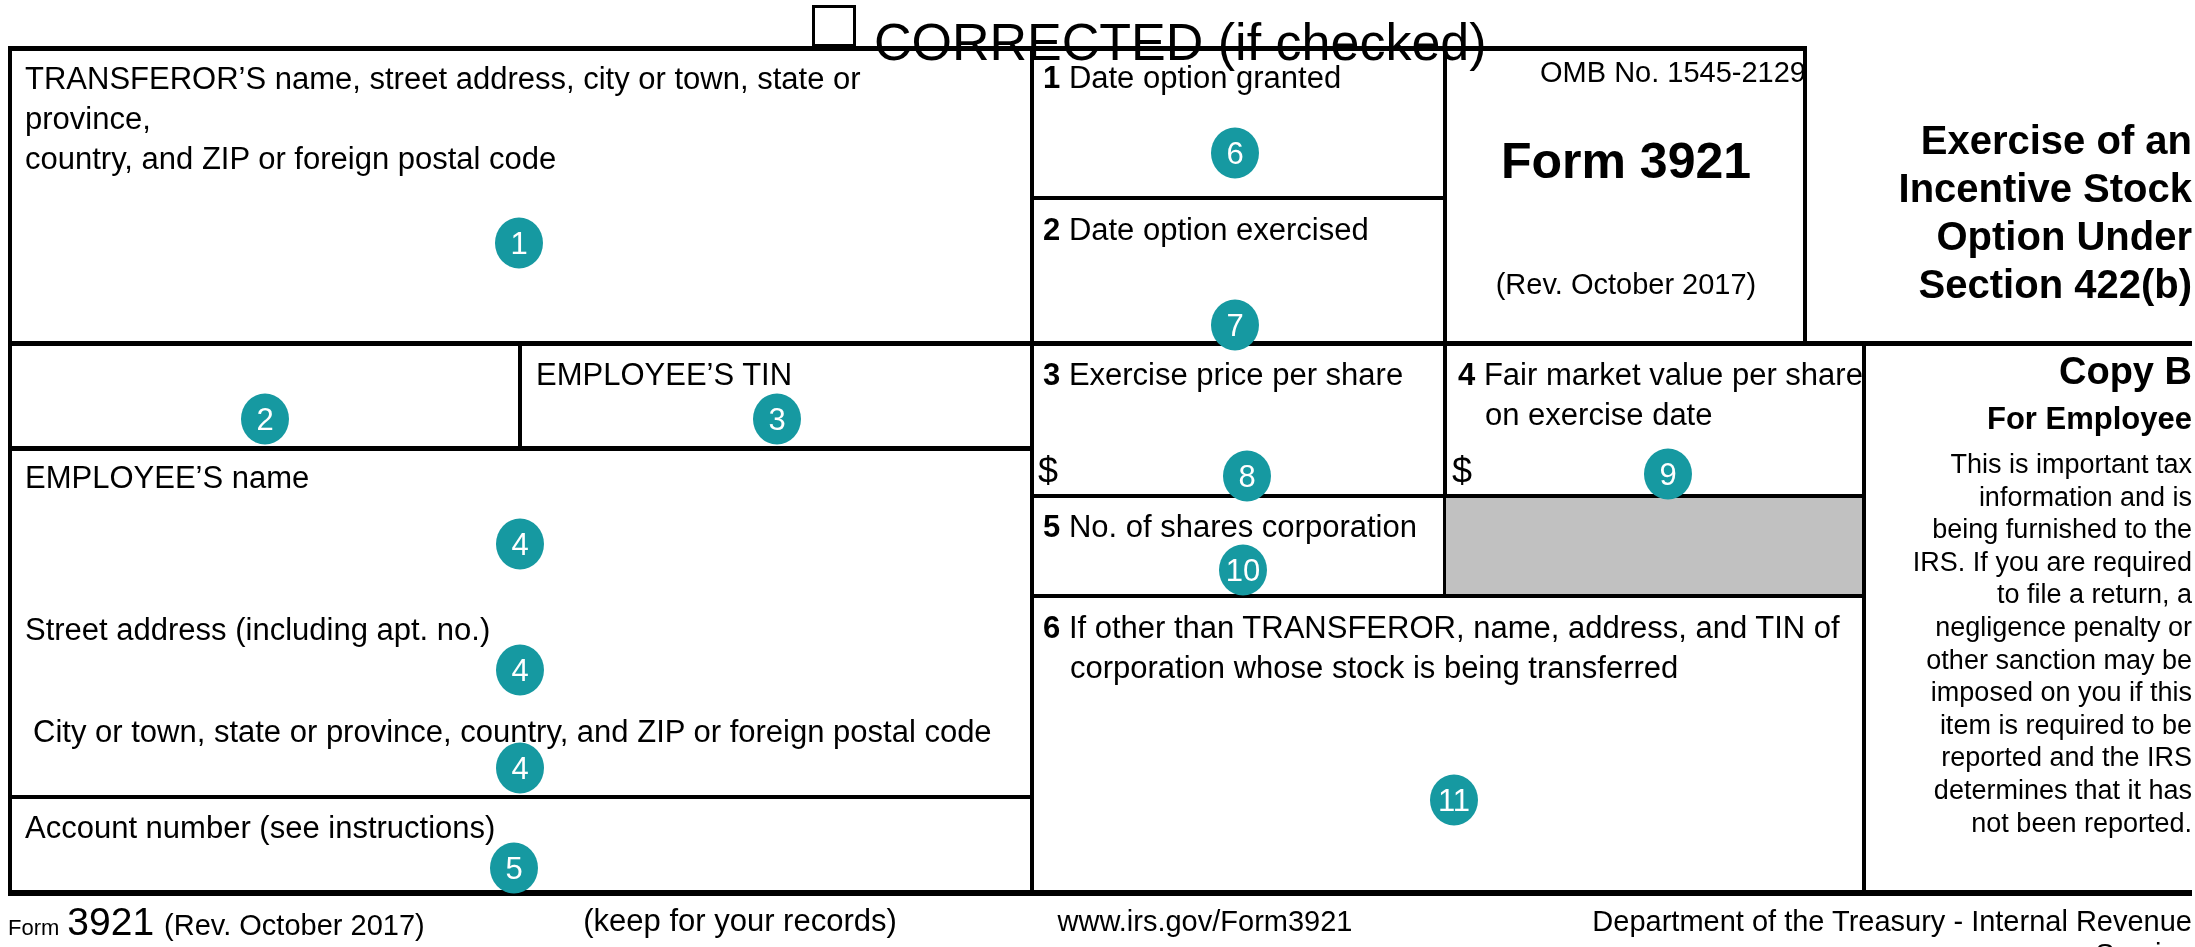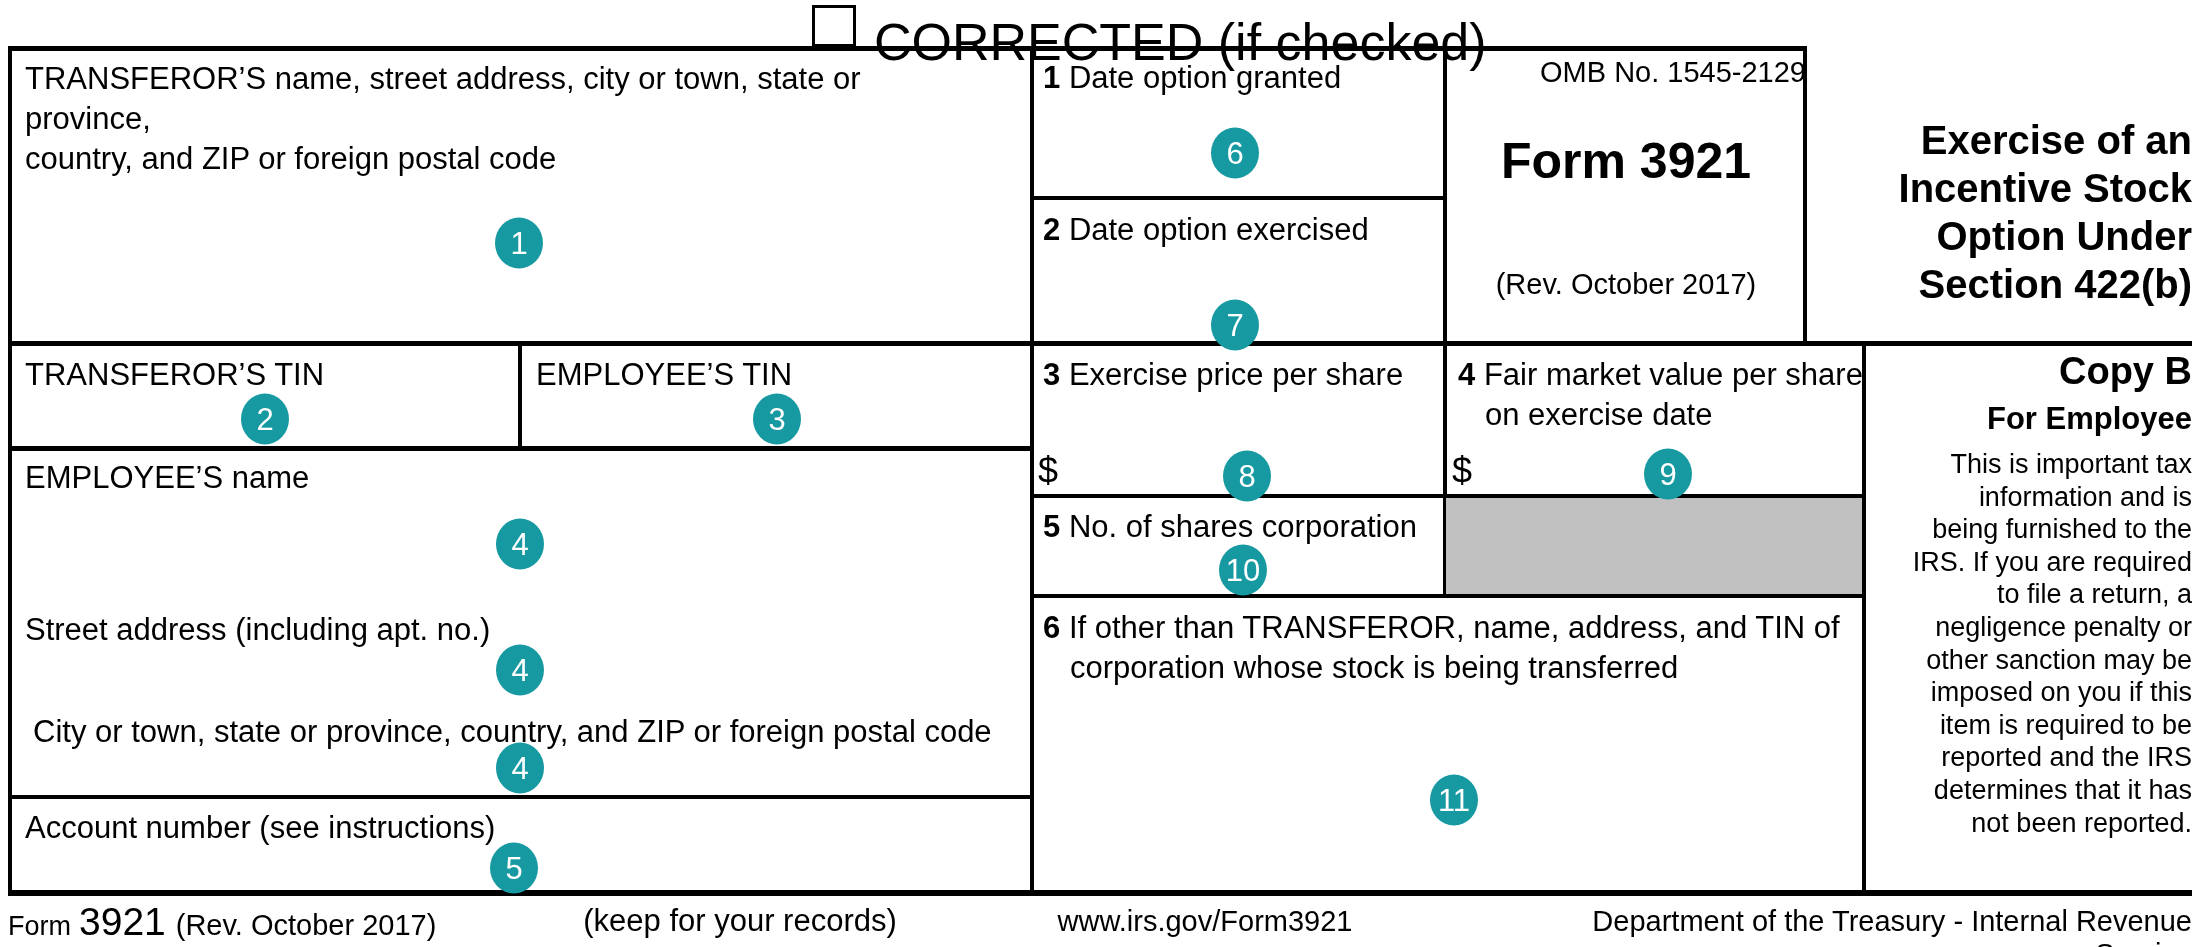--- a/index.html
+++ b/index.html
@@ -21,21 +21,21 @@
   .dollar { position:absolute; font-size:36px; font-weight:normal; }
   .omb-no   { position:absolute; left:1446px; top:56px;  width:360px; text-align:right; font-size:29px; }
   .form-big { position:absolute; left:1446px; top:132px; width:360px; text-align:center; font-size:50px; font-weight:bold; }
   .rev      { position:absolute; left:1446px; top:268px; width:360px; text-align:center; font-size:29px; }
   .title    { position:absolute; left:1813px; top:86px;  width:379px; text-align:right; font-size:40px; font-weight:bold; line-height:48px;margin-top:30px; }
   .copyb    { position:absolute; left:1870px; top:350px; width:322px; text-align:right; font-size:38px; font-weight:bold; }
   .foremp   { position:absolute; left:1870px; top:401px; width:322px; text-align:right; font-size:31px; font-weight:bold; }
   .notice   { position:absolute; left:1868px; top:448px; width:324px; text-align:right; font-size:27px; line-height:32.6px; }
   .shaded   { position:absolute; left:1446px; top:498px; width:416px; height:96px; background:var(--shaded,#C0C0C0); }
   .footer-left { position:absolute; left:8px; top:900px; display:flex; align-items:baseline; }
-  .footer-left .fw  { font-size:27px; }
+  .footer-left .fw  { font-size:22px; }
   .footer-left .fn  { font-size:39px; font-weight:normal; margin:0 10px 0 8px; }
   .footer-left .fr  { font-size:29px; }
   .keep { position:absolute; left:540px;  top:903px; width:400px; text-align:center; font-size:31px; }
   .url  { position:absolute; left:1040px; top:905px; width:330px; text-align:center; font-size:29px; }
   .dept { position:absolute; left:1500px; top:905px; width:692px; text-align:right;  font-size:29px; }
   .circle {
     position:absolute; width:48px; height:51px; border-radius:50%;
     background:var(--accent,#1699A1); color:#fff;
     display:flex; align-items:center; justify-content:center;
     font-size:31px; font-weight:500; transform:translate(-50%,-50%);
@@ -61,21 +61,20 @@
   <div class="line" style="left:1030px;top:46px;width:4px;height:850px"></div>
   <div class="line" style="left:1443px;top:46px;width:4px;height:552px"></div>
   <div class="line" style="left:1803px;top:46px;width:4px;height:300px"></div>
   <div class="line" style="left:1862px;top:341px;width:4px;height:555px"></div>
   <div class="line" style="left:518px;top:341px;width:4px;height:110px"></div>
 
   <div class="shaded"></div>
 
   <div class="lbl pre" style="left:25px;top:59px;width:960px">TRANSFEROR’S name, street address, city or town, state or province,
 country, and ZIP or foreign postal code</div>
-  <div class="lbl" style="left:25px;top:355px">TRANSFEROR’S TIN</div>
   <div class="lbl" style="left:536px;top:355px">EMPLOYEE’S TIN</div>
   <div class="lbl" style="left:25px;top:458px">EMPLOYEE’S name</div>
   <div class="lbl" style="left:25px;top:610px">Street address (including apt. no.)</div>
   <div class="lbl" style="left:33px;top:712px">City or town, state or province, country, and ZIP or foreign postal code</div>
   <div class="lbl" style="left:25px;top:808px">Account number (see instructions)</div>
 
   <div class="lbl hang" style="left:1043px;top:58px;width:386px"><b>1</b> <span>Date option granted</span></div>
   <div class="lbl hang" style="left:1043px;top:210px;width:386px"><b>2</b> <span>Date option exercised</span></div>
   <div class="lbl hang" style="left:1043px;top:355px;width:386px"><b>3</b> <span>Exercise price per share</span></div>
   <div class="dollar" style="left:1038px;top:450px">$</div>

